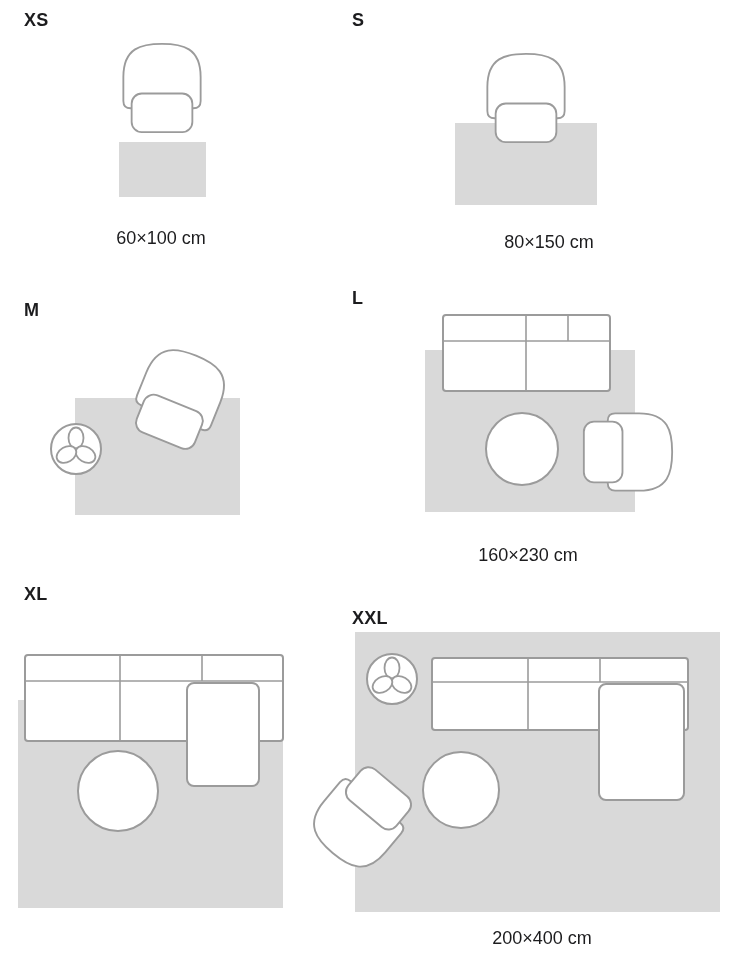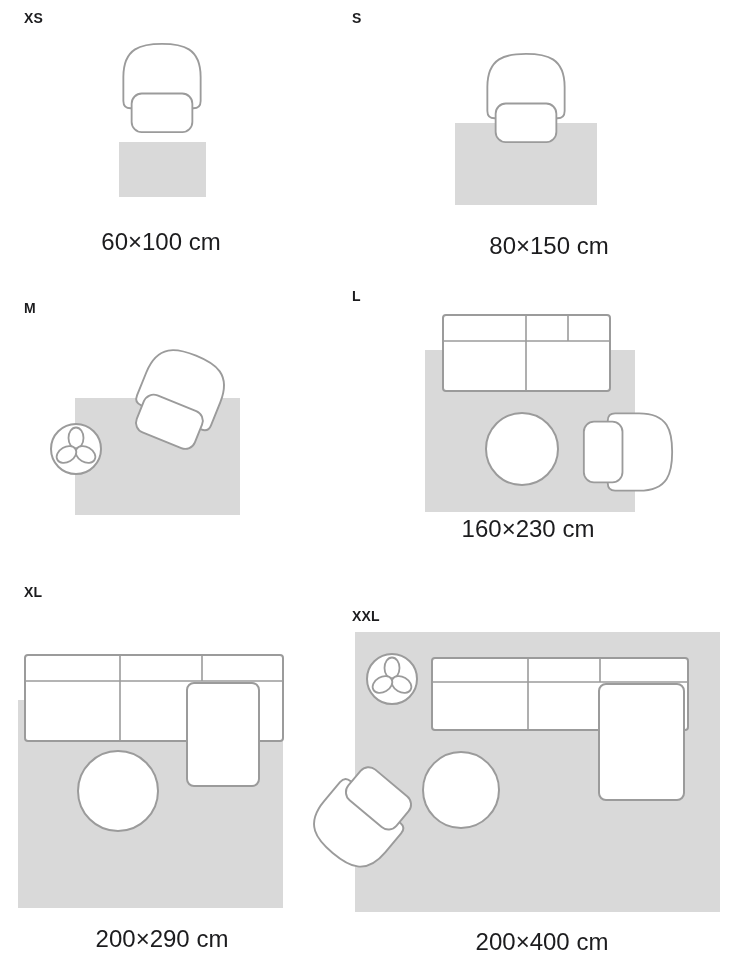--- a/index.html
+++ b/index.html
@@ -8,30 +8,30 @@
     width: 730px;
     height: 960px;
     background: var(--bg, #ffffff);
     font-family: "Liberation Sans", sans-serif;
     color: var(--text, #1c1c1e);
     overflow: hidden;
   }
   .illustrations { position: absolute; left: 0; top: 0; }
   .size-label {
     position: absolute;
-    font-size: 14px;
+    font-size: 18px;
     font-weight: 700;
     letter-spacing: 0.2px;
     color: var(--text, #1c1c1e);
   }
   .dims {
     position: absolute;
     width: 220px;
     text-align: center;
-    font-size: 24px;
+    font-size: 18px;
     font-weight: 400;
     color: var(--text, #1c1c1e);
   }
   svg .rug  { fill: var(--rug, #d9d9d9); }
   svg .furn { fill: var(--furn, #ffffff); stroke: var(--outline, #9b9b9b); stroke-width: 2; stroke-linejoin: round; }
   svg .ln   { stroke: var(--outline, #9b9b9b); stroke-width: 1.6; fill: none; }
   svg .leaf { fill: var(--furn, #ffffff); stroke: var(--outline, #9b9b9b); stroke-width: 1.8; }
 </style>
 </head>
 <body>
@@ -109,17 +109,16 @@
 
   <div class="size-label" style="left:24px;  top:10px;">XS</div>
   <div class="size-label" style="left:352px; top:10px;">S</div>
   <div class="size-label" style="left:24px;  top:300px;">M</div>
   <div class="size-label" style="left:352px; top:288px;">L</div>
   <div class="size-label" style="left:24px;  top:584px;">XL</div>
   <div class="size-label" style="left:352px; top:608px;">XXL</div>
 
   <div class="dims" style="left:51px;  top:228px;">60×100 cm</div>
   <div class="dims" style="left:439px; top:232px;text-align:center;">80×150 cm</div>
-  <div class="dims" style="left:418px; top:515px;">160×230 cm</div>
-  <div class="dims" style="left:52px;  top:925px;">200×290 cm</div>
+  <div class="dims" style="left:418px; top:545px;">160×230 cm</div>
   <div class="dims" style="left:432px; top:928px;">200×400 cm</div>
 
 </div>
 
 </body></html>

